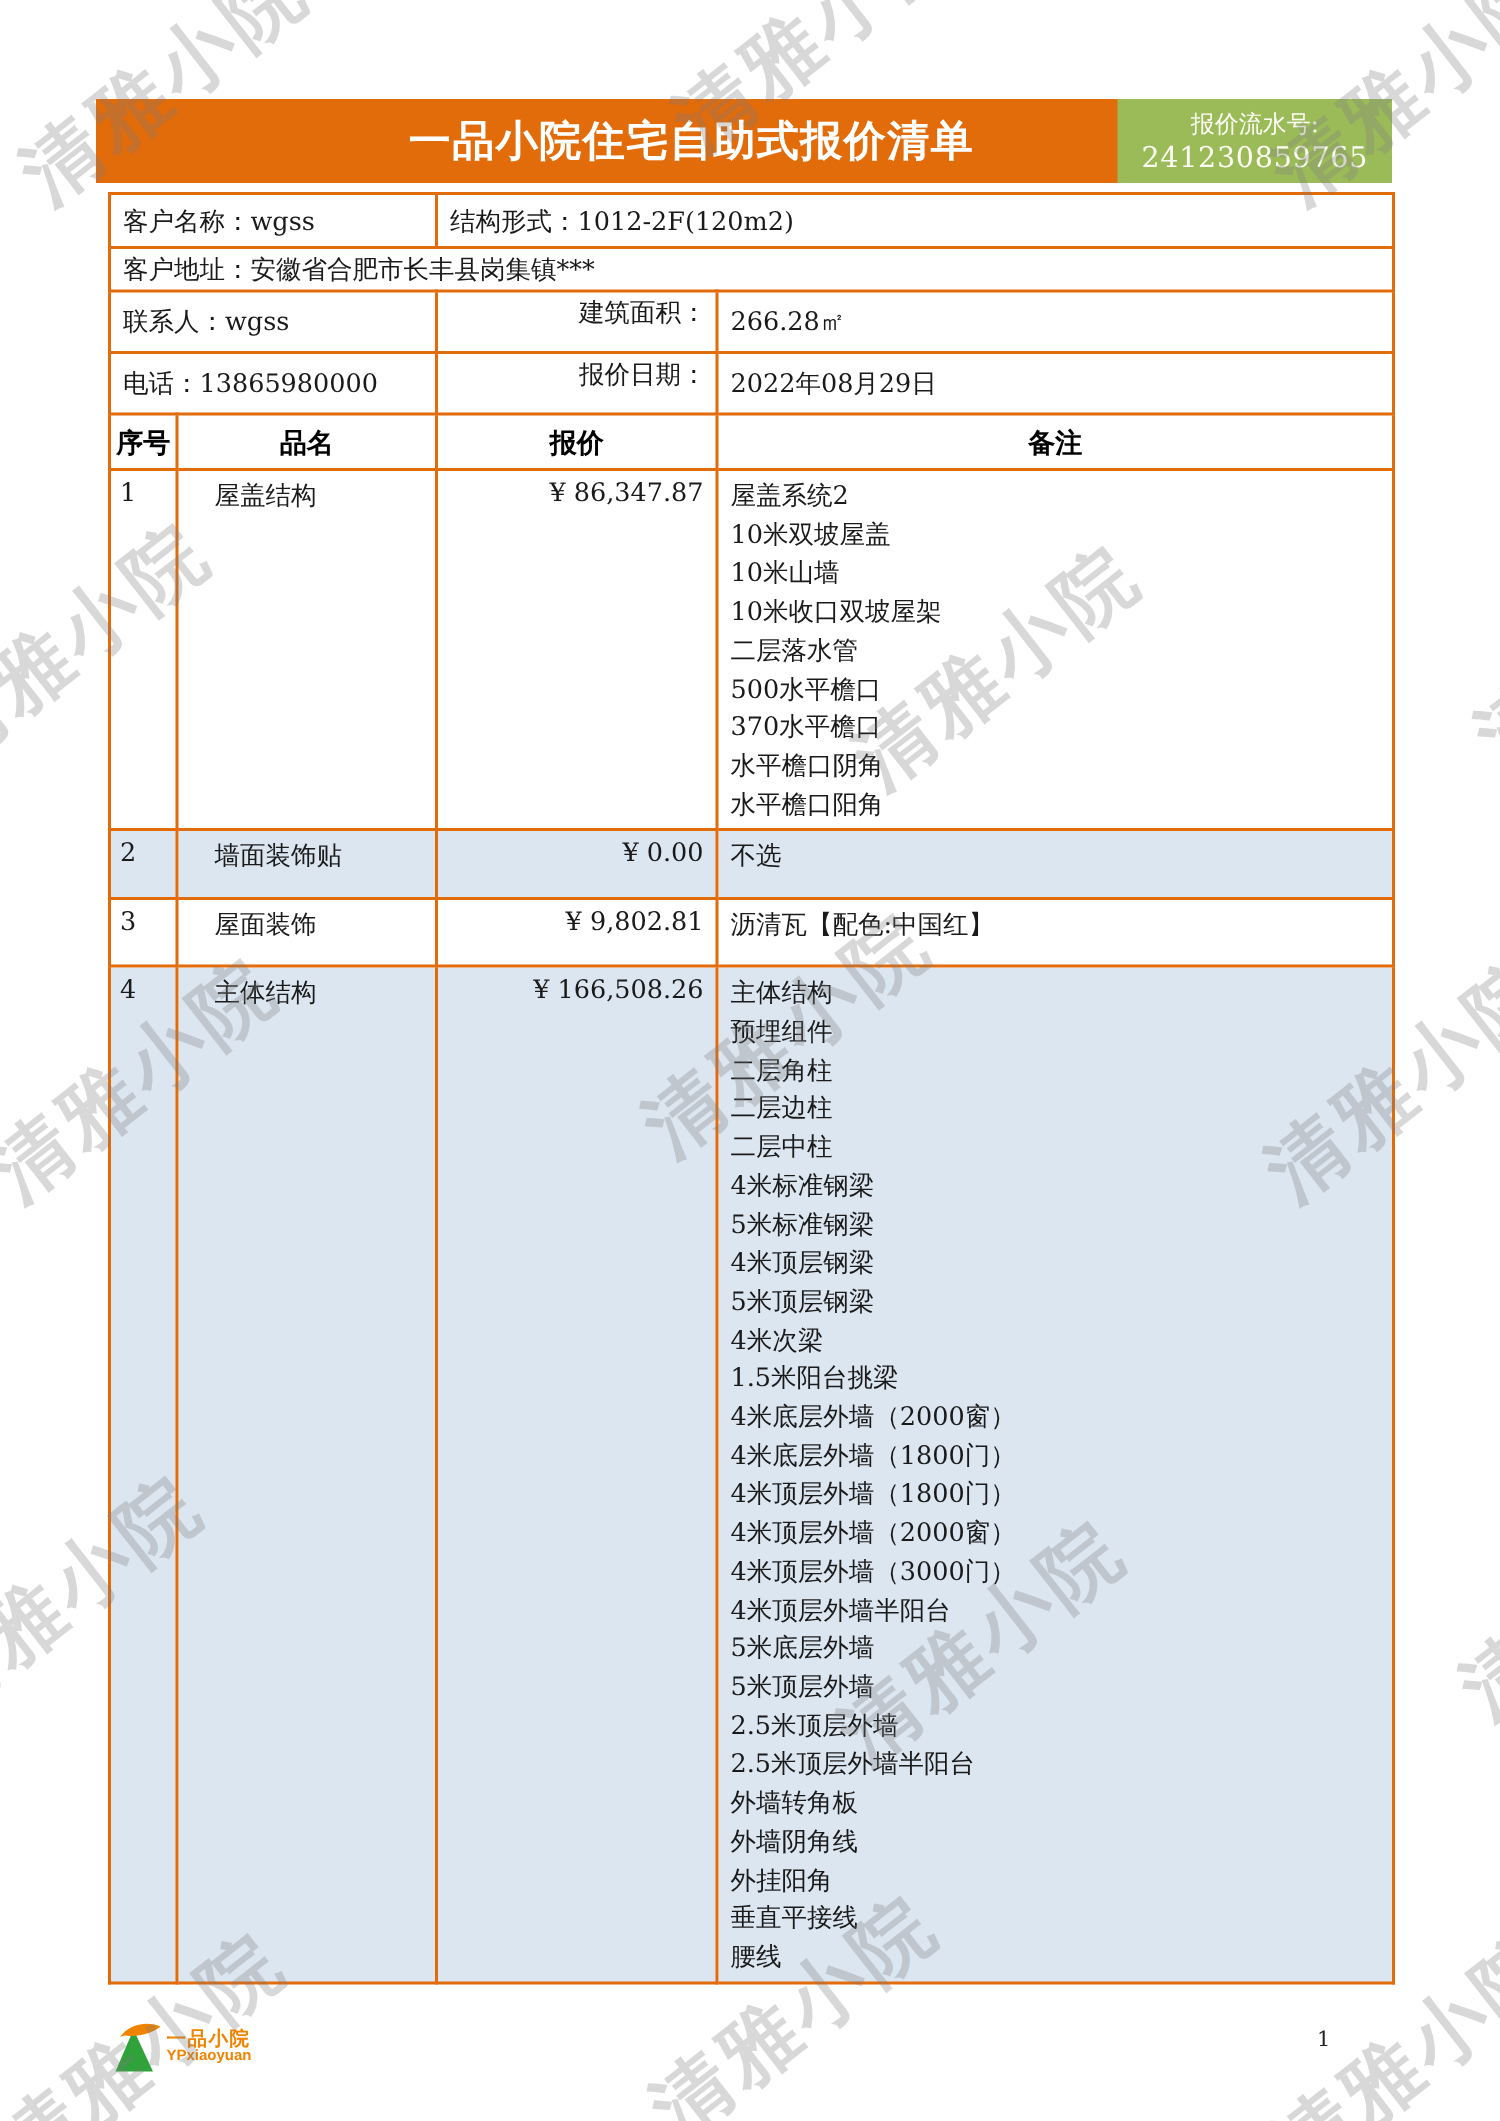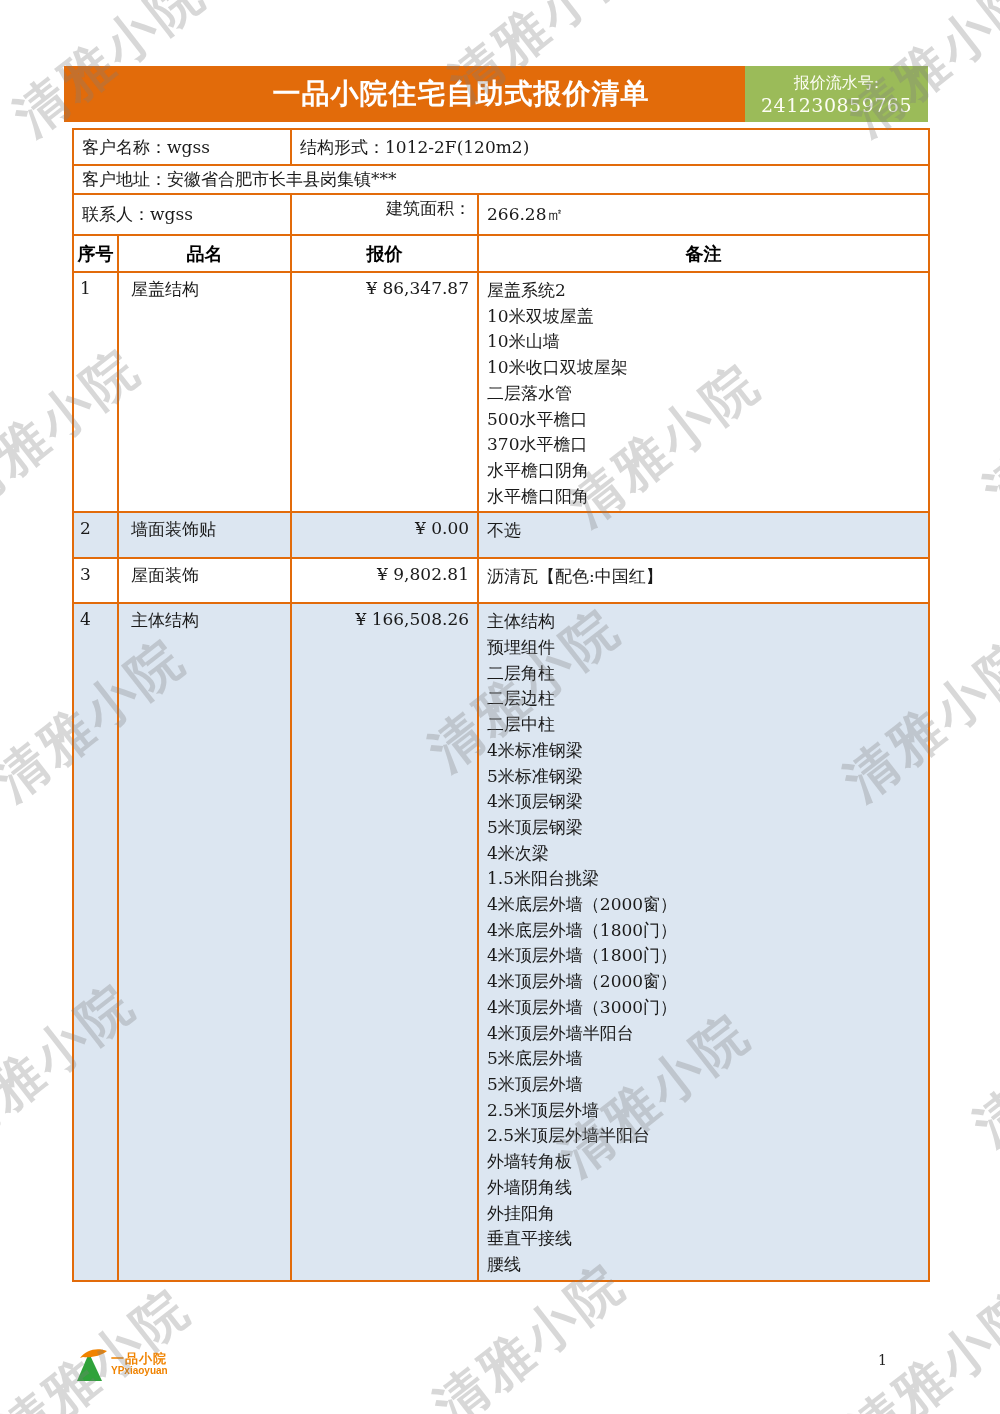--- a/index.html
+++ b/index.html
@@ -41,21 +41,21 @@
     overflow:hidden;
   }
   td.info-cell{padding:2px 8px;vertical-align:middle;margin-top:48px;}
   td.label-right{text-align:right;padding:2px 6px 14px 2px;vertical-align:middle;}
   tr.cols-header th{
     font-family:"Liberation Sans","DejaVu Sans",sans-serif;
     font-weight:bold;font-size:18px;color:#000;
     text-align:center;vertical-align:middle;padding:2px;
   }
   td.item-no{vertical-align:top;padding:5px 4px 2px 6px;}
-  td.item-name{vertical-align:top;padding:5px 4px 2px 12px;}
+  td.item-name{vertical-align:top;padding:5px 4px 2px 24px;}
   td.item-price{vertical-align:top;text-align:right;padding:5px 8px 2px 4px;margin-top:16px;}
   td.item-remark{vertical-align:top;padding:5px 4px 2px 8px;white-space:pre-line;line-height:25.7px;}
   tr.alt td{background:#dce6f1;}
   
   .footer-logo{position:absolute;left:74px;top:1346px;display:flex;align-items:flex-start;}
   .logo-mark{width:34px;height:38px;}
   .logo-textcol{margin-left:3px;padding-top:6px;}
   .logo-cn{
     color:#f08300;font-family:"Liberation Sans","DejaVu Sans",sans-serif;
     font-weight:bold;font-size:13px;line-height:14px;letter-spacing:1px;
@@ -114,20 +114,25 @@
       <td class="info-cell" colspan="2"><span>客户名称：</span><span>wgss</span></td>
       <td class="info-cell" colspan="2"><span>结构形式：</span><span>1012-2F(120m2)</span></td>
     </tr>
     <tr style="height:26px">
       <td class="info-cell" colspan="4"><span>客户地址：</span><span>安徽省合肥市长丰县岗集镇***</span></td>
     </tr>
     <tr style="height:39px">
       <td class="info-cell" colspan="2"><span>联系人：</span><span>wgss</span></td>
       <td class="label-right">建筑面积：</td>
       <td class="info-cell">266.28㎡</td>
+    </tr>
+    <tr style="height:38px">
+      <td class="info-cell" colspan="2"><span>电话：</span><span>13865980000</span></td>
+      <td class="label-right">报价日期：</td>
+      <td class="info-cell">2022年08月29日</td>
     </tr>
     <tr class="cols-header" style="height:37px">
       <th>序号</th>
       <th>品名</th>
       <th>报价</th>
       <th>备注</th>
     </tr>
     <tr style="height:240px">
       <td class="item-no">1</td>
       <td class="item-name">屋盖结构</td>

